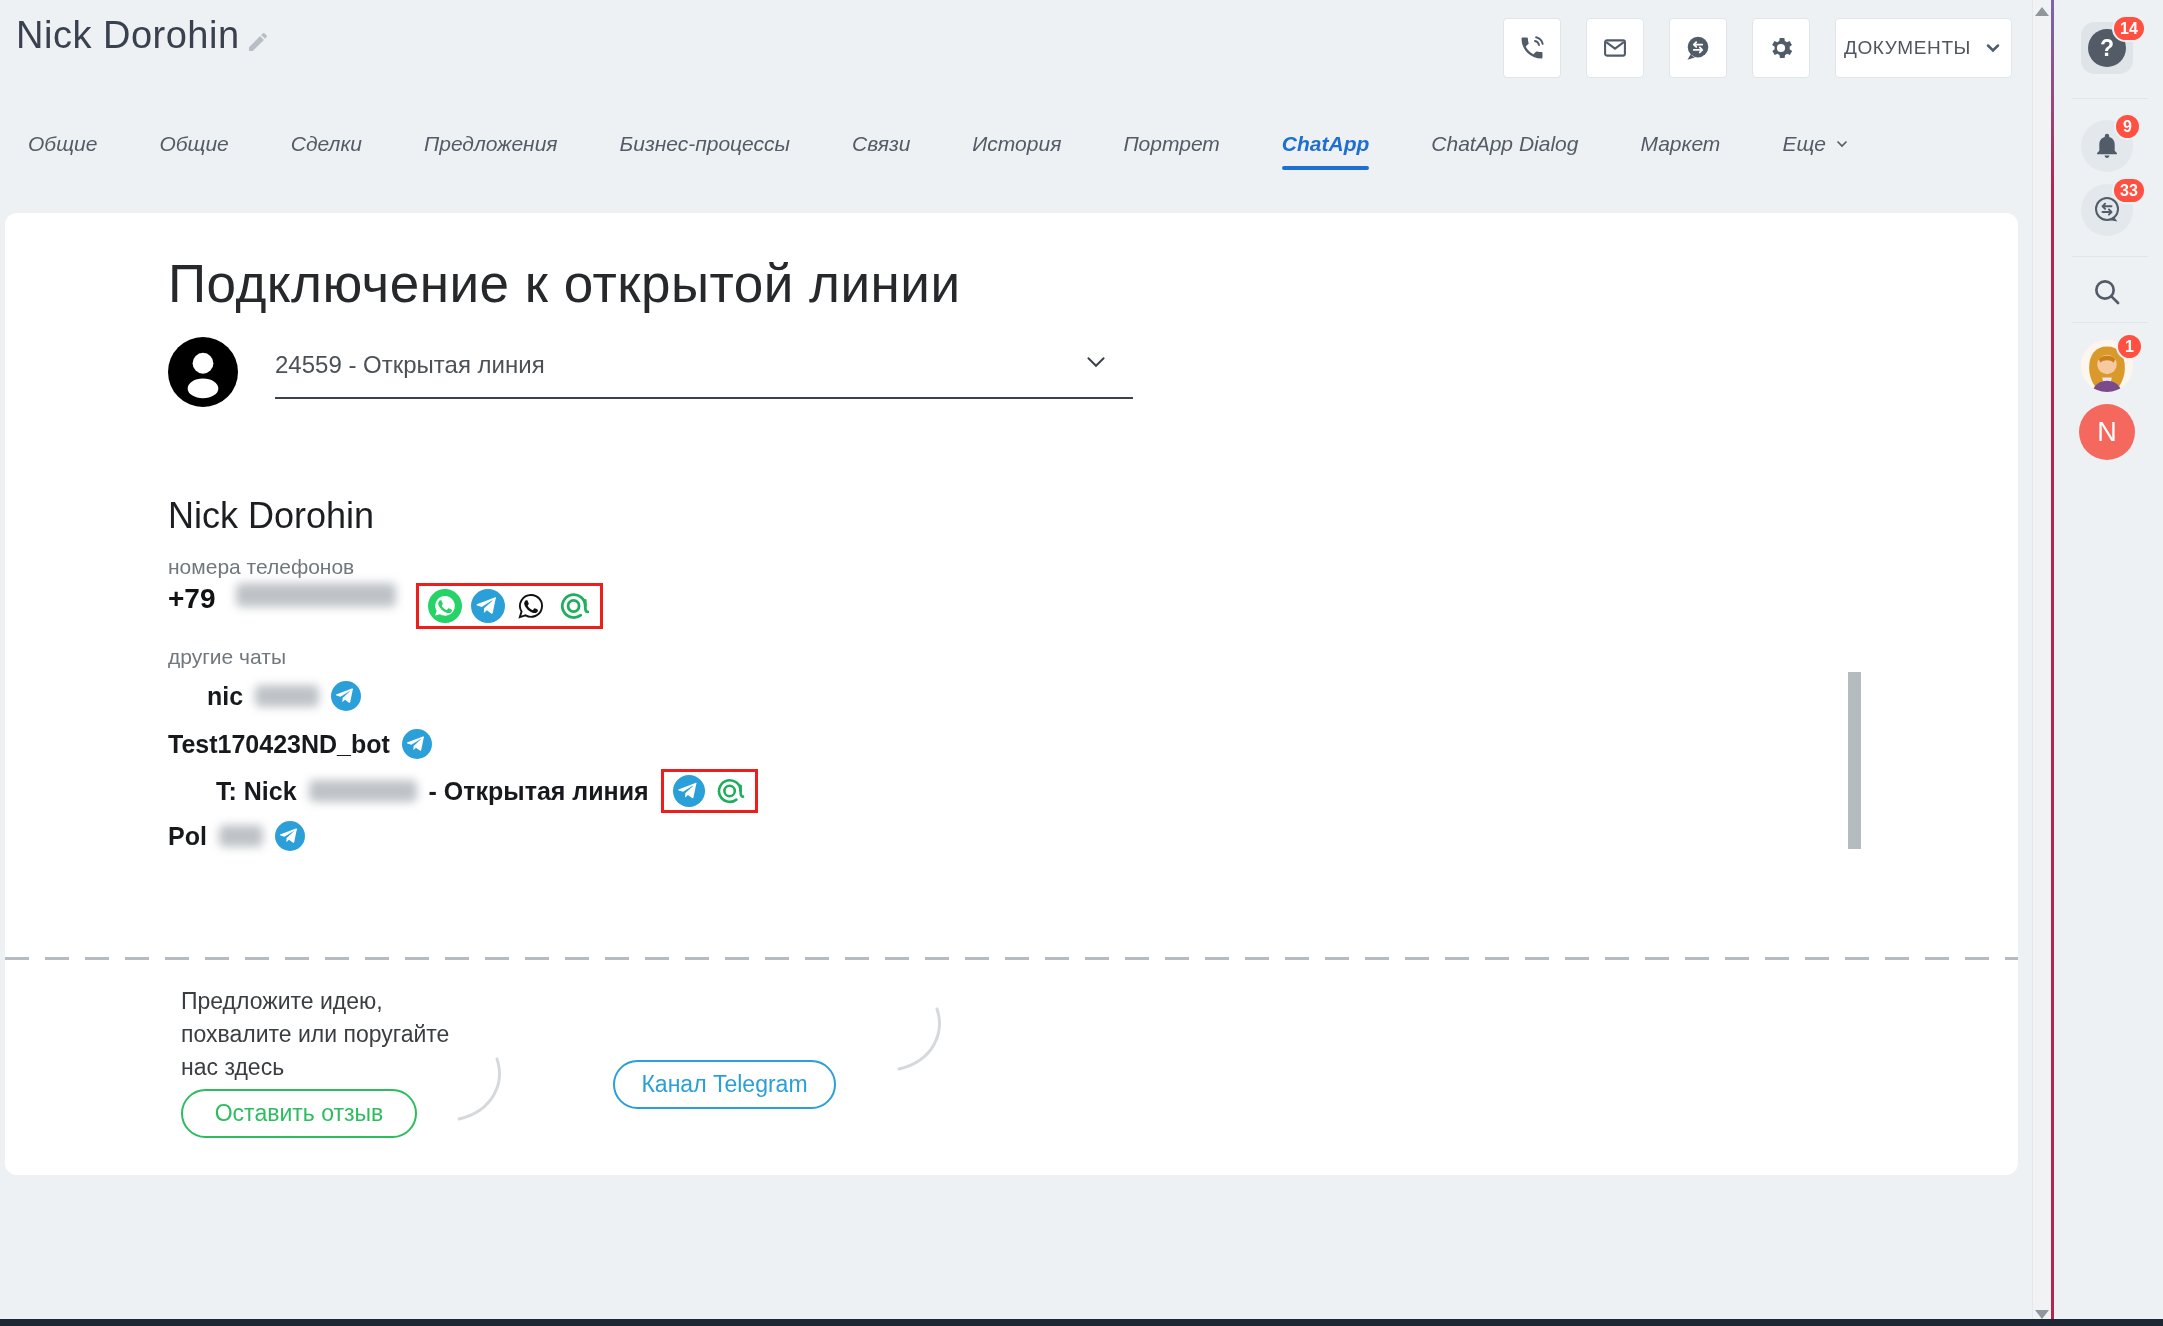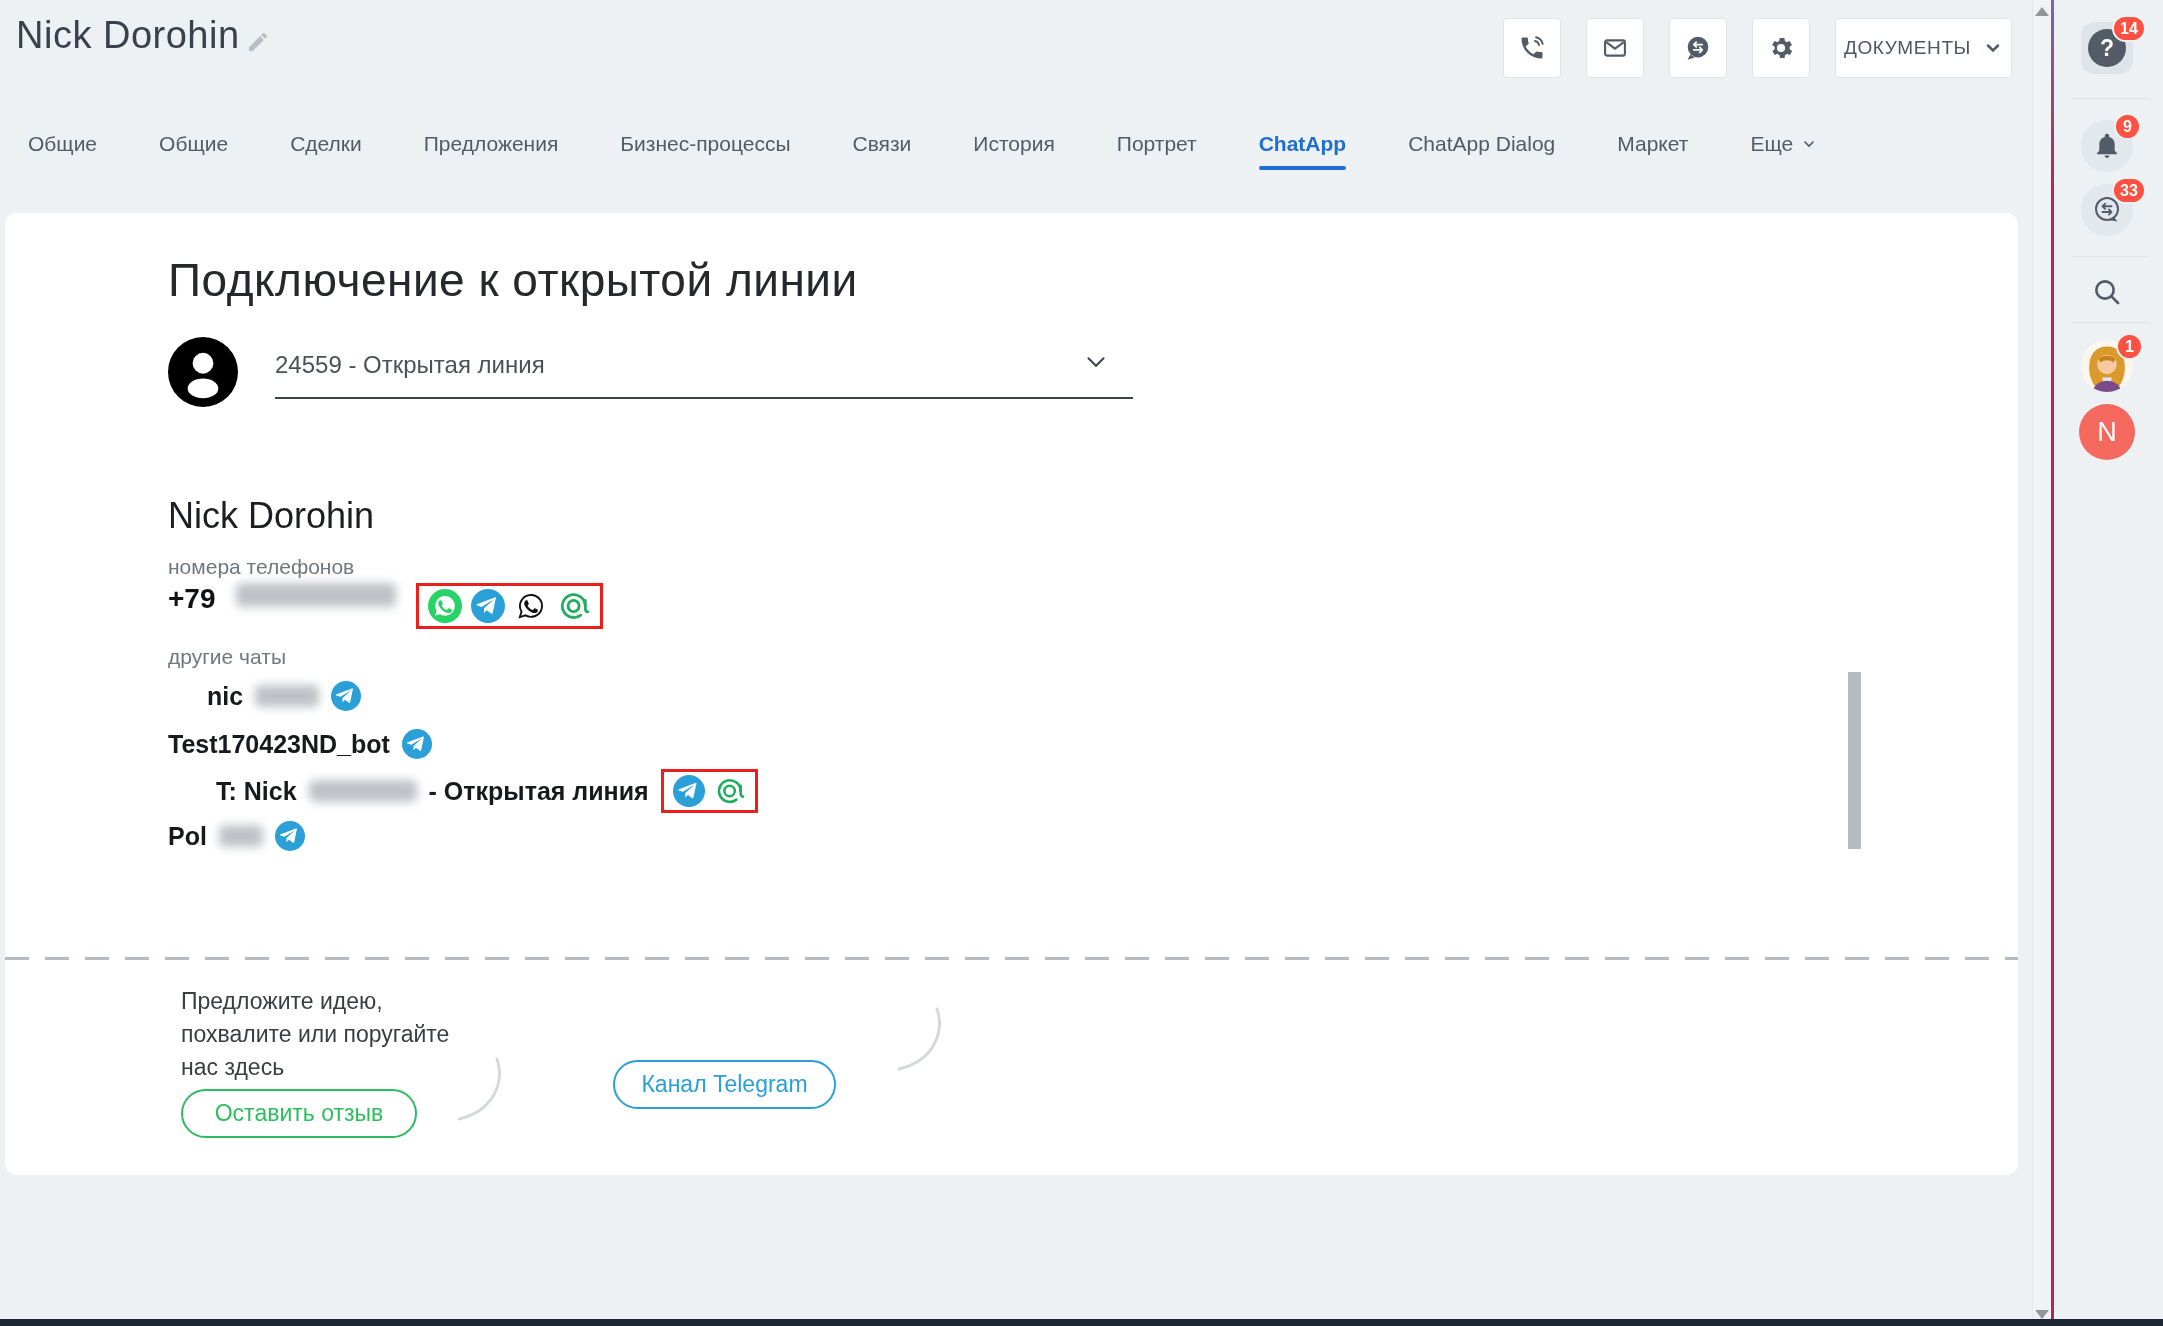--- a/index.html
+++ b/index.html
@@ -9,28 +9,28 @@
 
   
   .page-title{left:16px;top:14px;font-size:38px;font-weight:300;color:#38414d;letter-spacing:.5px;}
   .title-edit{left:246px;top:30px;width:24px;height:24px;}
   .hbtn{display:flex;align-items:center;justify-content:center;background:#fff;border:1px solid #e0e5ea;border-radius:4px;color:#4e5662;font-size:19px;letter-spacing:.6px;cursor:pointer;}
   .hbtn svg{display:block;}
   .split-sep{width:1px;height:36px;background:#e0e5ea;margin:0 18px 0 22px;}
   .caret{width:0;height:0;border-left:7px solid transparent;border-right:7px solid transparent;border-top:8px solid #525c69;}
 
   
-  .tabbar{left:28px;top:132px;display:flex;gap:62px;align-items:flex-start;}
+  .tabbar{left:28px;top:132px;display:flex;gap:62px;align-items:flex-start;font-style:italic;}
   .tab{position:relative;font-size:21px;color:#525b66;padding-bottom:14px;cursor:pointer;white-space:nowrap;display:flex;align-items:center;gap:8px;}
   .tab.active{color:#1f6fd0;font-weight:700;}
   .tab.active::after{content:"";position:absolute;left:0;right:0;bottom:0;height:4px;background:#1f6fd0;border-radius:2px;}
 
   
   .card{left:5px;top:213px;width:2013px;height:962px;background:#fff;border-radius:12px;}
-  .h1{left:163px;top:40px;font-size:46px;font-weight:400;color:#26282b;letter-spacing:.5px;}
+  .h1{left:163px;top:40px;font-size:53px;font-weight:400;color:#26282b;letter-spacing:.5px;}
   .avatar-select{left:163px;top:124px;width:70px;height:70px;}
   .select-value{left:270px;top:138px;font-size:24px;color:#4b5157;}
   .select-underline{left:270px;top:184px;width:858px;height:2px;background:#3c4248;}
   .select-chevron{left:1078px;top:136px;}
 
   .contact-name{left:163px;top:282px;font-size:36px;font-weight:400;color:#1c1e21;}
   .label-sm{font-size:21px;color:#70777d;}
   .phones-label{left:163px;top:342px;}
   .phone-row{left:163px;top:370px;display:flex;align-items:flex-start;gap:20px;height:50px;}
   .phone-prefix{font-size:28px;font-weight:700;color:#101214;}

